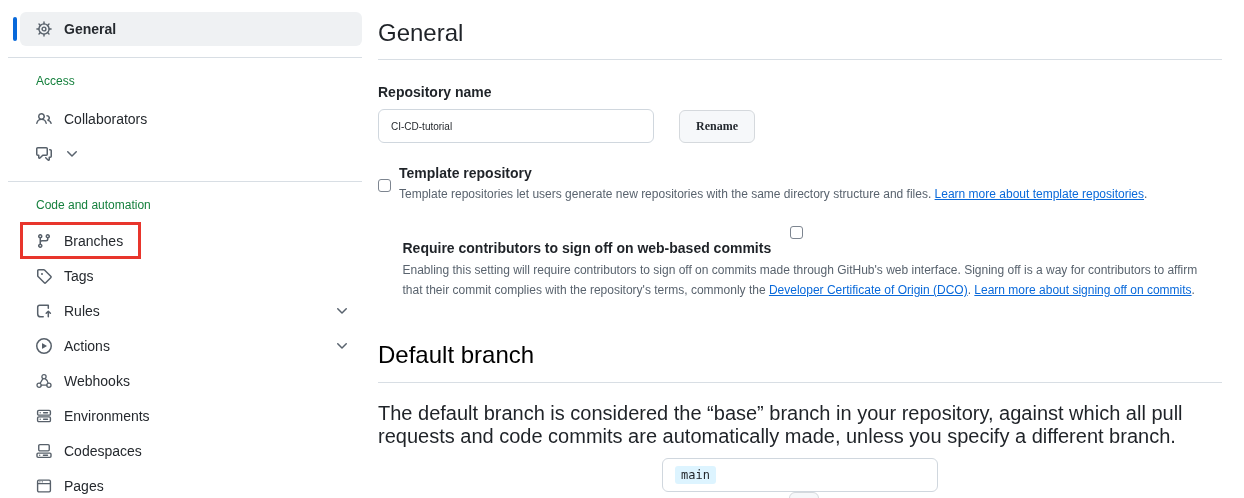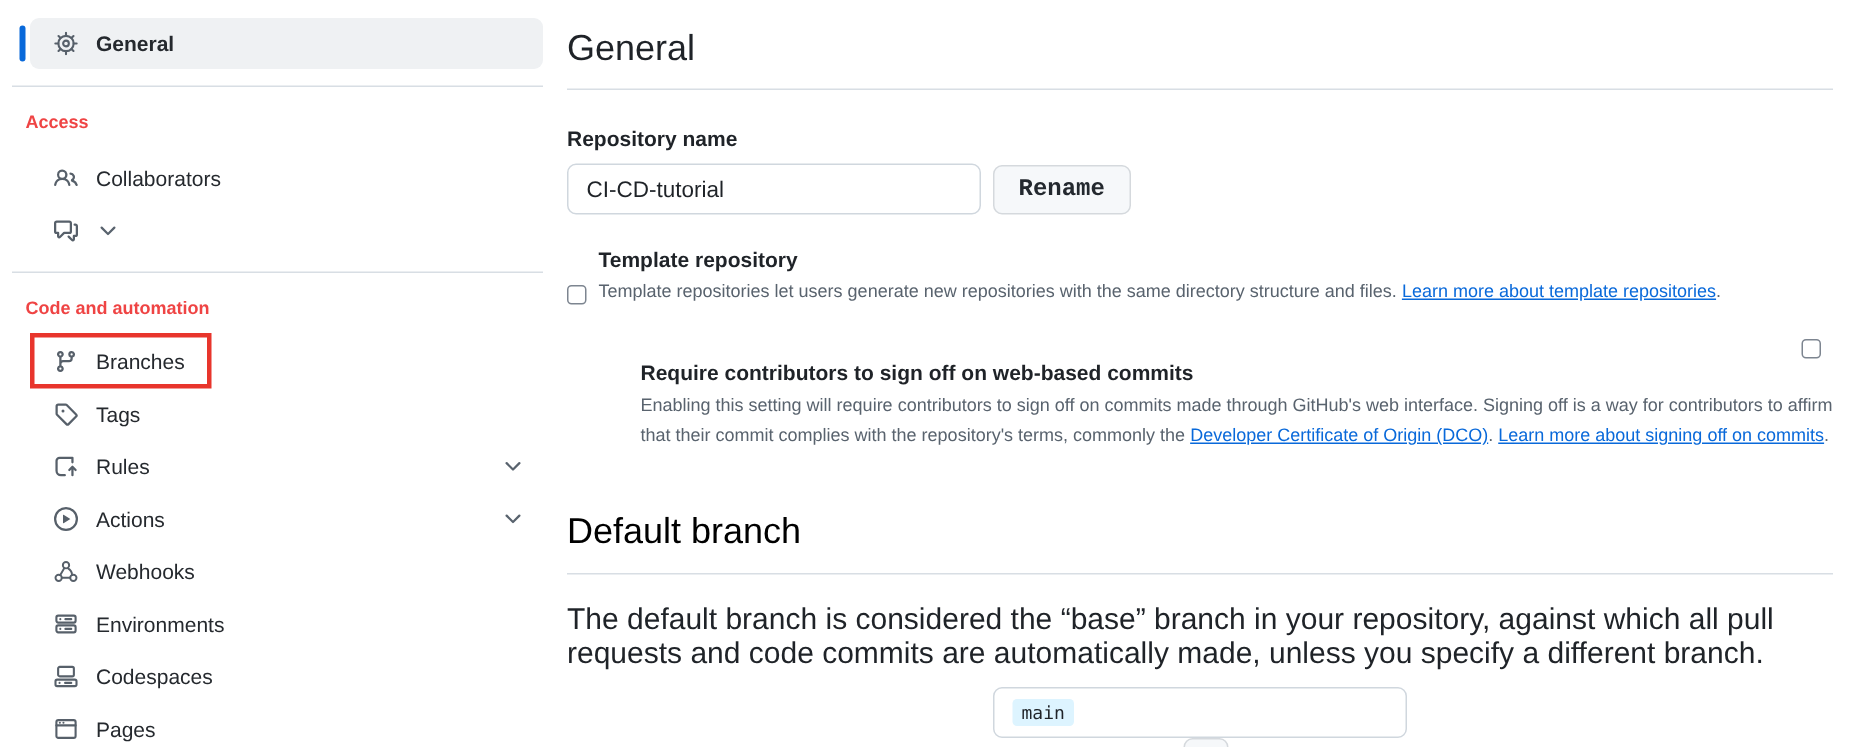--- a/index.html
+++ b/index.html
@@ -20,46 +20,46 @@
     position:absolute; left:-7px; top:50%; transform:translateY(-50%);
     width:4px; height:24px; border-radius:2px; background:var(--accent,#0969da);
   }
   .nav-label { flex:1 1 auto; white-space:nowrap; }
   .icon { width:16px; height:16px; flex:none; color:#57606a; }
   .icon svg { display:block; width:16px; height:16px; }
   .chevron { width:16px; height:16px; flex:none; color:#59636e; }
   .divider { border-top:1px solid #d8dee4; margin:11px 8px 0 8px; }
   .divider.second { margin-top:10px; }
   .section-label {
-    margin:16px 0 12px 17px; font-size:12px; font-weight:700;
-    color:#ef4444; line-height:15px;
+    margin:16px 0 12px 36px; font-size:12px; font-weight:400;
+    color:#15803d; line-height:15px;
   }
   .section-label.code { margin-bottom:10px; }
   .branches-annotation {
     position:absolute; left:0; top:-1px; width:121px; height:37px;
     border:3px solid var(--annotation-red,#e8352c); pointer-events:none;
   }
   
   .main { position:absolute; left:378px; top:0; width:844px; }
   .page-title { margin:0; padding-top:17px; font-size:24px; font-weight:400; line-height:31px; color:#1f2328; }
   .main .divider { margin:11px 0 0 0; }
   .main .divider.under-h2 { margin-top:12px; }
   .form-label { margin-top:23px; font-size:14px; font-weight:600; line-height:18px; }
   .input-row { margin-top:8px; display:flex; align-items:center; }
   .text-input {
-    width:276px; height:34px; padding:5px 12px; font-size:15px; color:#1f2328;
+    width:276px; height:34px; padding:5px 12px; font-size:10px; color:#1f2328;
     font-family:"Liberation Sans", sans-serif;
     border:1px solid #d0d7de; border-radius:6px; background:#fff; outline:none;
   }
   .btn {
-    margin-left:8px; height:33px; padding:0 16px; font-size:16px; font-weight:600;
-    font-family:Liberation Mono, monospace; color:#24292f;
+    margin-left:25px; height:33px; padding:0 16px; font-size:12px; font-weight:600;
+    font-family:Liberation Serif, serif; color:#24292f;
     background:#f6f8fa; border:1px solid #d5d9dd; border-radius:6px; cursor:pointer;
   }
-  .checkbox-row { display:flex; align-items:flex-end; }
+  .checkbox-row { display:flex; align-items:center; }
   .checkbox-row.first { margin-top:21px; }
   .checkbox-row.second { margin-top:20px;flex-direction:column; }
   .checkbox {
     flex:none; width:13px; height:13px; margin:3px 8px 0 0;
     border:1px solid #7d8590; border-radius:3px; background:#fff; cursor:pointer;
   }
   .checkbox-content { flex:1 1 auto; }
   .checkbox-label { font-size:14px; font-weight:600; line-height:18px; color:#1f2328; }
   .checkbox-desc { margin-top:3px; font-size:12px; color:#59636e; line-height:18px; max-width:823px; }
   .checkbox-desc.signoff { line-height:20px; max-width:795px; }

